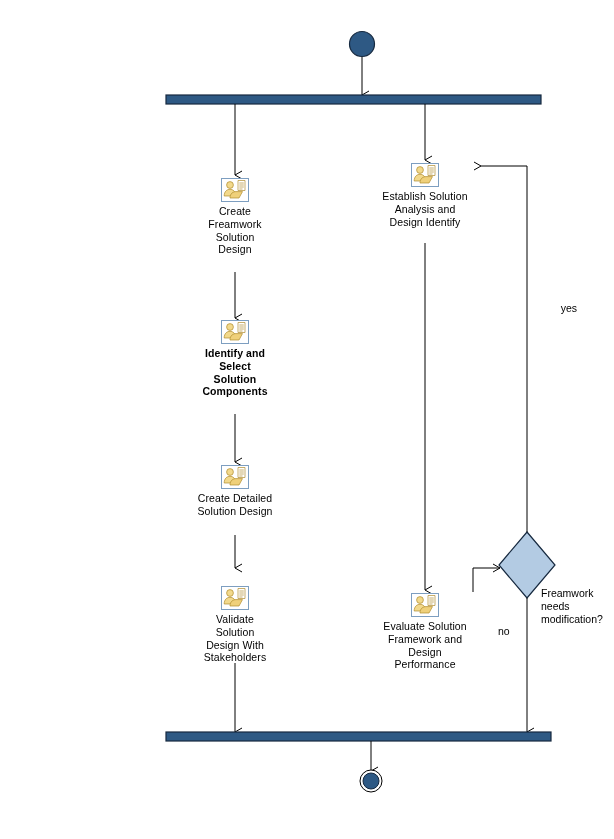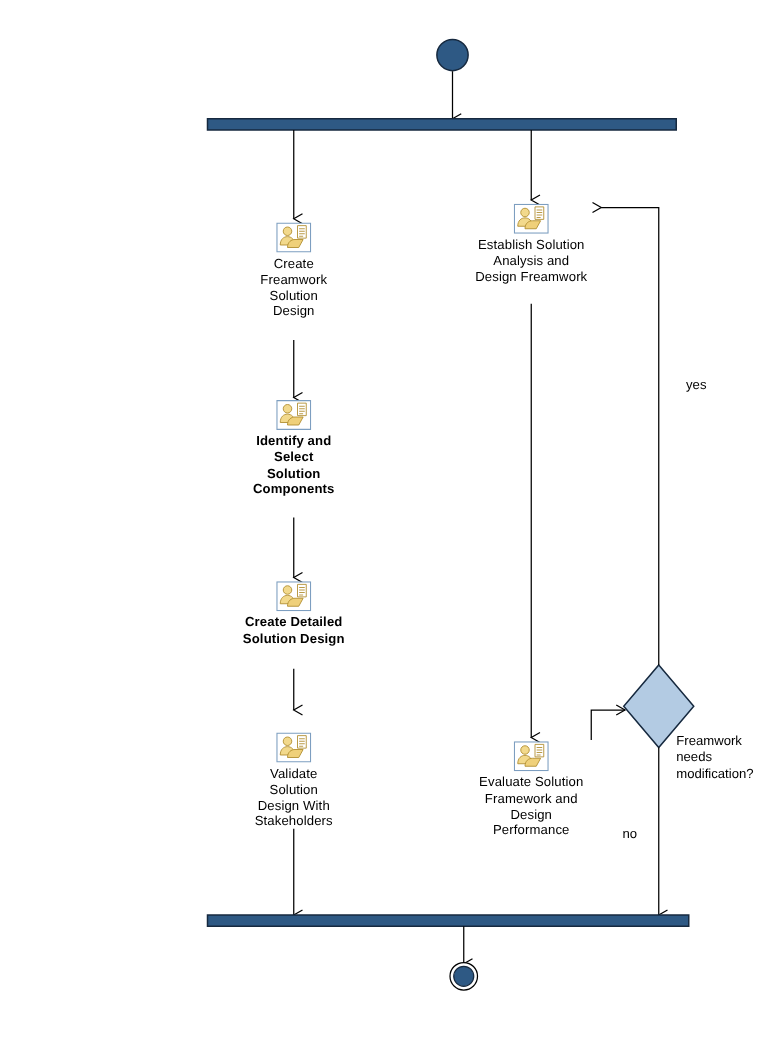--- a/index.html
+++ b/index.html
@@ -138,21 +138,21 @@
       <line x1="18.3" y1="7" x2="22.8" y2="7" stroke="#B08D2E" stroke-width="0.7"></line>
       <line x1="18.3" y1="9" x2="22.8" y2="9" stroke="#B08D2E" stroke-width="0.7"></line>
       <line x1="18.3" y1="11" x2="21.5" y2="11" stroke="#B08D2E" stroke-width="0.7"></line>
     </svg>
     <div class="node-label">Identify and
 Select
 Solution
 Components</div>
   </div>
 
-  <div class="node" style="left:175px; top:465px; width:120px;font-weight:bold;">
+  <div class="node" style="left:175px; top:465px; width:120px;">
     <svg class="node-icon" viewBox="0 0 28 24">
       <rect x="0.5" y="0.5" width="27" height="23" fill="#ffffff" stroke="#7D9EC0" stroke-width="1"></rect>
       <circle cx="9" cy="7" r="3.4" fill="#F2D98C" stroke="#B08D2E" stroke-width="0.7"></circle>
       <path d="M3.2,18 C3.2,13.4 6,11.3 9,11.3 C12,11.3 14.8,13.4 14.8,18 Z" fill="#F2D98C" stroke="#B08D2E" stroke-width="0.7"></path>
       <path d="M9,20 C9,15.6 12,13.6 15,13.6 L21.5,13.6 L18,20 Z" fill="#EFD07A" stroke="#B08D2E" stroke-width="0.7"></path>
       <path d="M17,2.5 L24,2.5 L24,12.5 L17,12.5 Z" fill="#ffffff" stroke="#B08D2E" stroke-width="0.7"></path>
       <line x1="18.3" y1="5" x2="22.8" y2="5" stroke="#B08D2E" stroke-width="0.7"></line>
       <line x1="18.3" y1="7" x2="22.8" y2="7" stroke="#B08D2E" stroke-width="0.7"></line>
       <line x1="18.3" y1="9" x2="22.8" y2="9" stroke="#B08D2E" stroke-width="0.7"></line>
       <line x1="18.3" y1="11" x2="21.5" y2="11" stroke="#B08D2E" stroke-width="0.7"></line>
@@ -186,21 +186,21 @@
       <path d="M3.2,18 C3.2,13.4 6,11.3 9,11.3 C12,11.3 14.8,13.4 14.8,18 Z" fill="#F2D98C" stroke="#B08D2E" stroke-width="0.7"></path>
       <path d="M9,20 C9,15.6 12,13.6 15,13.6 L21.5,13.6 L18,20 Z" fill="#EFD07A" stroke="#B08D2E" stroke-width="0.7"></path>
       <path d="M17,2.5 L24,2.5 L24,12.5 L17,12.5 Z" fill="#ffffff" stroke="#B08D2E" stroke-width="0.7"></path>
       <line x1="18.3" y1="5" x2="22.8" y2="5" stroke="#B08D2E" stroke-width="0.7"></line>
       <line x1="18.3" y1="7" x2="22.8" y2="7" stroke="#B08D2E" stroke-width="0.7"></line>
       <line x1="18.3" y1="9" x2="22.8" y2="9" stroke="#B08D2E" stroke-width="0.7"></line>
       <line x1="18.3" y1="11" x2="21.5" y2="11" stroke="#B08D2E" stroke-width="0.7"></line>
     </svg>
     <div class="node-label">Establish Solution
 Analysis and
-Design Freamwork</div>
+Design Identify</div>
   </div>
 
   <div class="node" style="left:355px; top:593px; width:140px;">
     <svg class="node-icon" viewBox="0 0 28 24">
       <rect x="0.5" y="0.5" width="27" height="23" fill="#ffffff" stroke="#7D9EC0" stroke-width="1"></rect>
       <circle cx="9" cy="7" r="3.4" fill="#F2D98C" stroke="#B08D2E" stroke-width="0.7"></circle>
       <path d="M3.2,18 C3.2,13.4 6,11.3 9,11.3 C12,11.3 14.8,13.4 14.8,18 Z" fill="#F2D98C" stroke="#B08D2E" stroke-width="0.7"></path>
       <path d="M9,20 C9,15.6 12,13.6 15,13.6 L21.5,13.6 L18,20 Z" fill="#EFD07A" stroke="#B08D2E" stroke-width="0.7"></path>
       <path d="M17,2.5 L24,2.5 L24,12.5 L17,12.5 Z" fill="#ffffff" stroke="#B08D2E" stroke-width="0.7"></path>
       <line x1="18.3" y1="5" x2="22.8" y2="5" stroke="#B08D2E" stroke-width="0.7"></line>
@@ -211,17 +211,17 @@
     <div class="node-label">Evaluate Solution
 Framework and
 Design
 Performance</div>
   </div>
 
   <div class="edge-label" style="left:541px; top:587px; width:80px; text-align:left;">Freamwork
 needs
 modification?</div>
 
-  <div class="edge-label" style="left:537px; top:302px; width:40px; text-align:center;">yes</div>
-
-  <div class="edge-label" style="left:498px; top:661px; width:30px; text-align:left;">no</div>
+  <div class="edge-label" style="left:537px; top:302px; width:40px; text-align:right;">yes</div>
+
+  <div class="edge-label" style="left:498px; top:625px; width:30px; text-align:left;">no</div>
 
 </div>
 
 </body></html>

